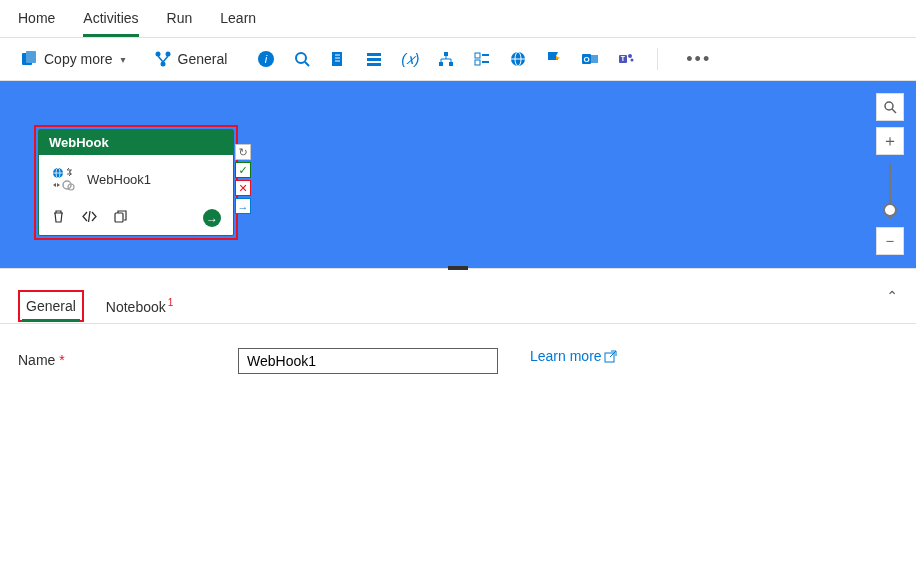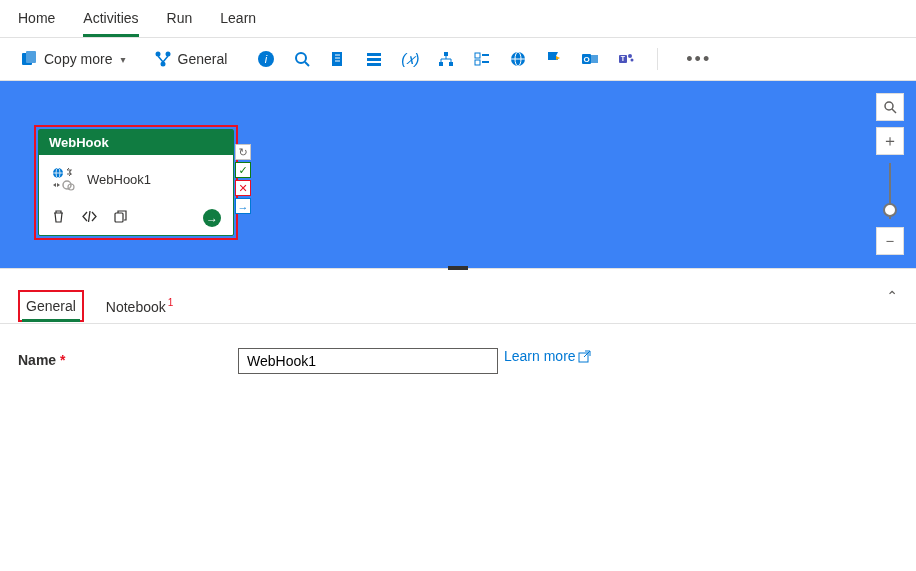--- a/index.html
+++ b/index.html
@@ -52,25 +52,25 @@
     .panel-tabs { display: flex; gap: 20px; align-items: center; }
     .panel-tab { padding: 10px 2px 8px; cursor: pointer; font-size: 14px; position: relative; margin-top: 20px; }
     .panel-tab.active { border: 2px solid #e81123; font-weight: 400; padding: 6px 6px 6px; }
     .panel-tab.active::after { content: ""; position: absolute; bottom: -2px; left: 2px; right: 2px; height: 3px; background: #107c41; }
     .badge-sup { color: #e81123; font-size: 10px; position: relative; top: -6px; left: 2px; }
     .collapse-caret { color: #605e5c; cursor: pointer; font-size: 14px; }
 
     
     .form { padding: 24px 18px; }
     .form-row { display: flex; align-items: flex-start; margin-bottom: 22px; }
-    .form-label { width: 220px; font-size: 14px; padding-top: 4px; font-weight: bold; }
+    .form-label { width: 220px; font-size: 14px; padding-top: 4px; }
     .req { color: #e81123; }
     .form-input { width: 260px; padding: 4px 8px; border: 1px solid #605e5c; font-size: 14px; font-family: inherit; }
     .form-textarea { width: 260px; height: 56px; padding: 4px 8px; border: 1px solid #605e5c; font-size: 14px; font-family: inherit; resize: both; }
-    .learn-more { margin-left: 6px; color: #0078d4; font-size: 14px; cursor: pointer; display: flex; align-items: center; gap: 2px; }
+    .learn-more { margin-left: 32px; color: #0078d4; font-size: 14px; cursor: pointer; display: flex; align-items: center; gap: 2px; }
   </style>
 </head>
 <body>
 
 <div class="top-tabs">
   <div class="top-tab">Home</div>
   <div class="top-tab active">Activities</div>
   <div class="top-tab">Run</div>
   <div class="top-tab">Learn</div>
 </div>

